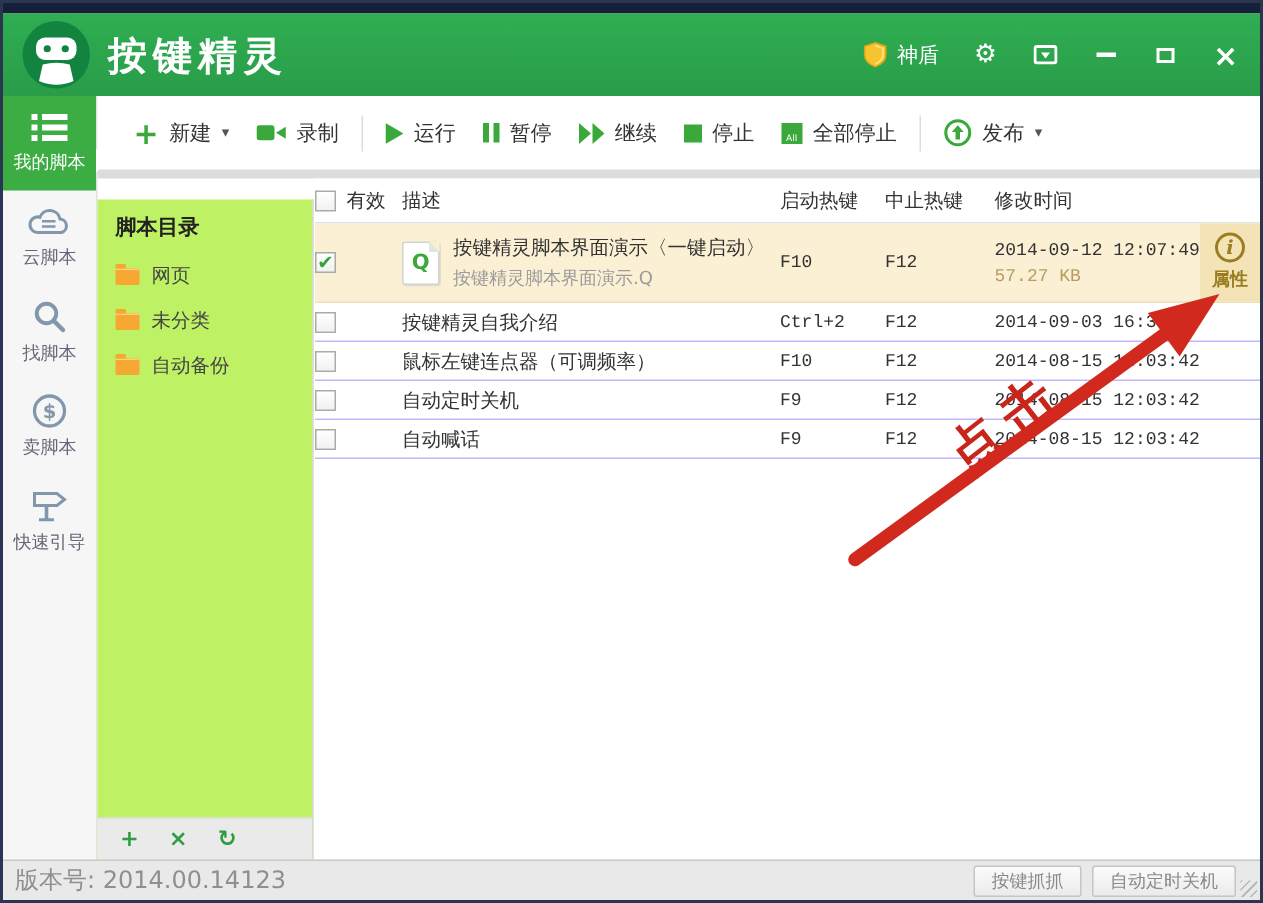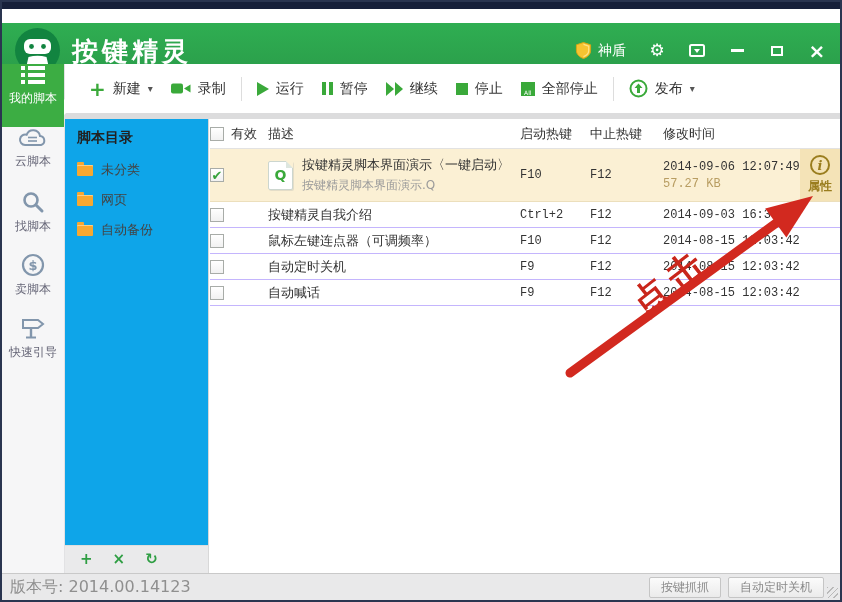--- a/index.html
+++ b/index.html
@@ -4,40 +4,40 @@
 <style>
   * { margin:0; padding:0; box-sizing:border-box; }
   html,body { background:#fff; }
   body { font-family:"DejaVu Sans", sans-serif; }
 
   .window { position:relative; width:842px; height:602px; border:2px solid #2a3550;
             background:#fff; overflow:hidden; }
 
   
   .top-strip { position:absolute; left:0; top:0; right:0; height:7px; background:#17203a; }
-  .header { position:absolute; left:0; top:21px; right:0; height:55px;
+  .header { position:absolute; left:0; top:7px; right:0; height:55px;
             background:linear-gradient(#2fae52,#2a9c49); }
   .logo { position:absolute; left:12px; top:4px; width:47px; height:47px; }
   .app-title { position:absolute; left:70px; top:11px; color:#fff; font-size:26px;
                font-weight:bold; letter-spacing:4px; }
   .header-right { position:absolute; right:14px; top:0; height:100%; display:flex;
                   align-items:center; gap:22px; }
   .shield-group { display:flex; align-items:center; gap:6px; color:#fff; font-size:14px; }
   .hdr-ico { color:#fff; display:flex; align-items:center; justify-content:center;
              width:18px; height:18px; cursor:default; }
   .gear-glyph { font-size:17px; line-height:1; }
   .min-bar { width:13px; height:3px; background:#fff; display:inline-block; }
   .max-box { width:12px; height:10px; border:2px solid #fff; display:inline-block; }
   .close-glyph { font-size:20px; font-weight:bold; line-height:1; }
 
   
   .side { position:absolute; left:0; top:62px; width:63px; bottom:27px;
           background:#f6f6f7; border-right:1px solid #e2e2e4; }
   .side-item { height:63px; display:flex; flex-direction:column; align-items:center;
-               gap:4px; color:#667; font-size:12px; position:relative; }
+               justify-content:center; gap:4px; color:#667; font-size:12px; position:relative; }
   .side-item.active { background:#3cad43; color:#fff; }
   .side-item.active .notch { position:absolute; right:-8px; top:56%; width:0; height:0;
       border-top:8px solid transparent; border-bottom:8px solid transparent;
       border-left:8px solid #fff; z-index:6; }
 
   
   .toolbar { position:absolute; left:63px; top:62px; right:0; height:49px; background:#fff;
              display:flex; align-items:center; padding-left:15px; font-size:14px; color:#333; }
   .tb-btn { display:flex; align-items:center; gap:7px; padding:6px 9px; cursor:default; }
   .tb-sep { width:1px; height:24px; background:#ddd; margin:0 6px; }
@@ -48,22 +48,22 @@
   .stop-sq { width:12px; height:12px; background:#3aa93a; display:inline-block; }
   .stopall-wrap { position:relative; width:14px; height:14px; }
   .stopall-wrap .sq { position:absolute; inset:0; background:#3aa93a; }
   .stopall-wrap .all { position:absolute; left:0; right:0; bottom:0; color:#fff; font-size:6px;
                        text-align:center; line-height:7px; }
 
   
   .sep-strip { position:absolute; left:63px; top:111px; right:0; height:6px; background:#dcdcdd; }
 
   
-  .dir-panel { position:absolute; left:63px; top:117px; width:144px; bottom:27px;
-               background:#0ea5e9; border-right:1px solid #d8d8d8; }
+  .dir-panel { position:absolute; left:63px; top:131px; width:144px; bottom:27px;
+               background:#bef264; border-right:1px solid #d8d8d8; }
   .dir-title { padding:10px 12px 8px; font-weight:bold; font-size:14px; color:#222; }
   .folder-row { display:flex; align-items:center; gap:8px; padding:6px 12px; font-size:13px;
                 color:#444; cursor:default; }
   .folder-ico { width:16px; height:11px; background:#f7a832; border-radius:1px; position:relative;
                 box-shadow:inset 0 1px 0 #ffce83; flex:0 0 auto; }
   .folder-ico::before { content:""; position:absolute; top:-3px; left:0; width:7px; height:3px;
                         background:#f7a832; border-radius:1px 1px 0 0; }
   .dir-actions { position:absolute; left:0; right:0; bottom:0; height:28px; background:#eaeaeb;
                  border-top:1px solid #dedede; display:flex; align-items:center; gap:20px;
                  padding-left:15px; }
@@ -267,25 +267,25 @@
       <span class="caret">▾</span>
     </div>
   </div>
 
   <div class="sep-strip"></div>
 
   <div class="dir-panel">
     <div class="dir-title">脚本目录</div>
     <div class="folder-row">
       <span class="folder-ico"></span>
-      <span>未分类</span>
+      <span>网页</span>
     </div>
     <div class="folder-row">
       <span class="folder-ico"></span>
-      <span>网页</span>
+      <span>未分类</span>
     </div>
     <div class="folder-row">
       <span class="folder-ico"></span>
       <span>自动备份</span>
     </div>
     <div class="dir-actions">
       <span class="dir-act"><span>+</span></span>
       <span class="dir-act"><span>×</span></span>
       <span class="dir-act"><span>↻</span></span>
     </div>
@@ -319,21 +319,21 @@
           </span>
         <div class="desc-lines">
           <span class="desc-title">按键精灵脚本界面演示〈一键启动〉</span>
           <span class="desc-sub">按键精灵脚本界面演示.Q</span>
         </div>
       </div>
       <div class="col-start mono">F10</div>
       <div class="col-abort mono">F12</div>
       <div class="col-mod">
         <div class="mod-lines">
-          <span class="mono">2014-09-06 12:07:49</span>
+          <span class="mono">2014-09-12 12:07:49</span>
           <span class="mono size-txt">57.27 KB</span>
         </div>
       </div>
       <div class="col-act">
         <div class="act-cell">
           <span class="info-circle">i</span>
           <span class="act-label">属性</span>
         </div>
       </div>
     </div>

